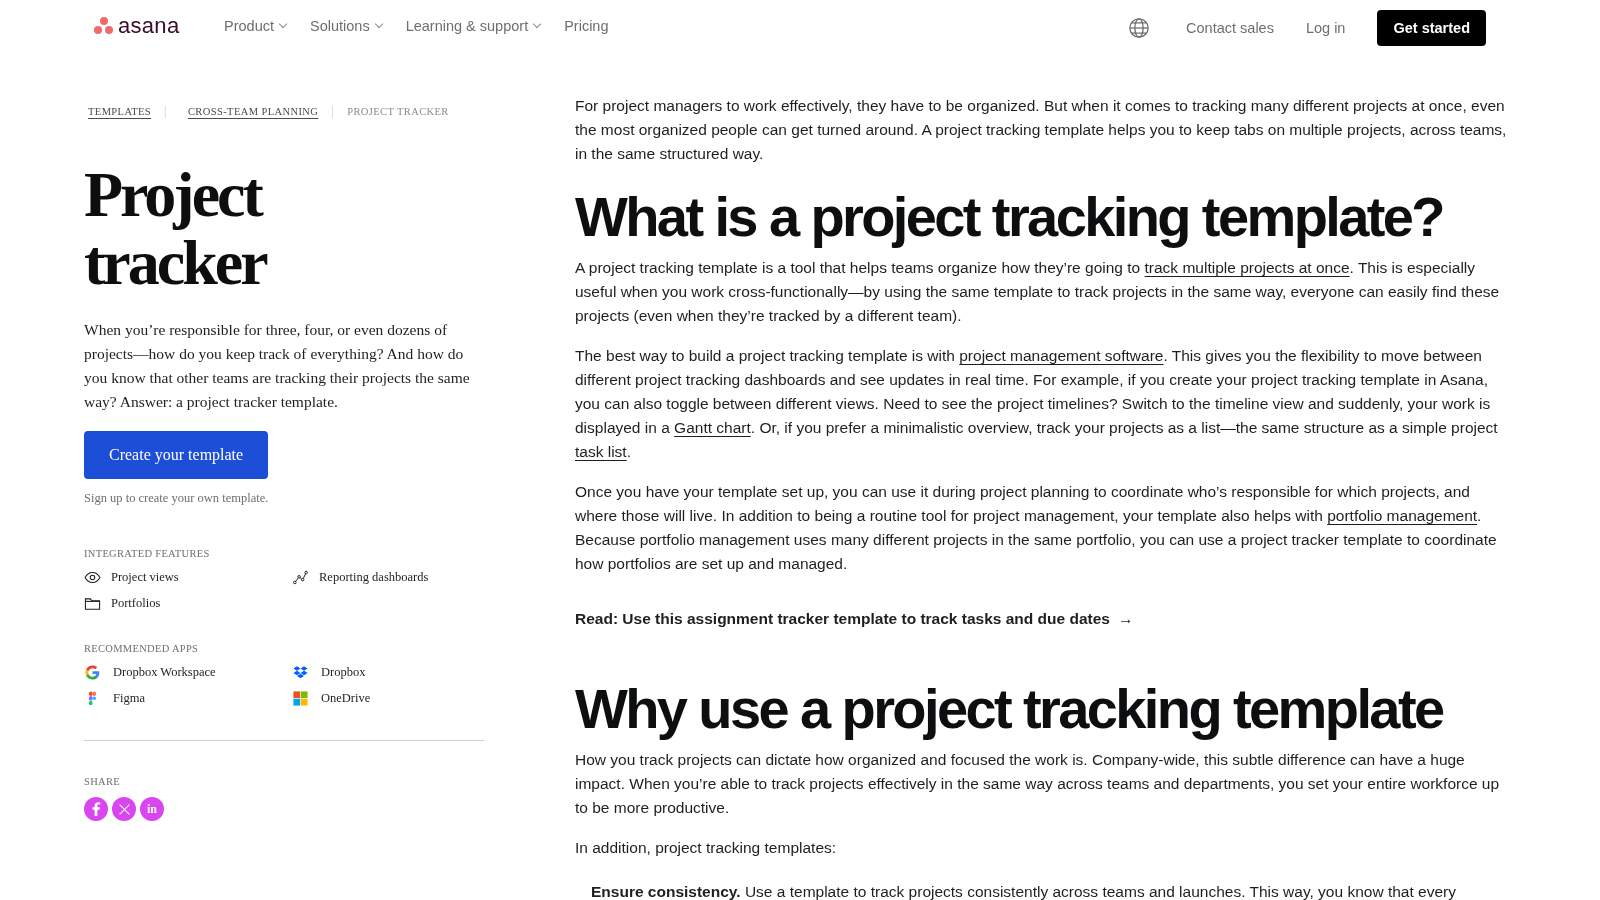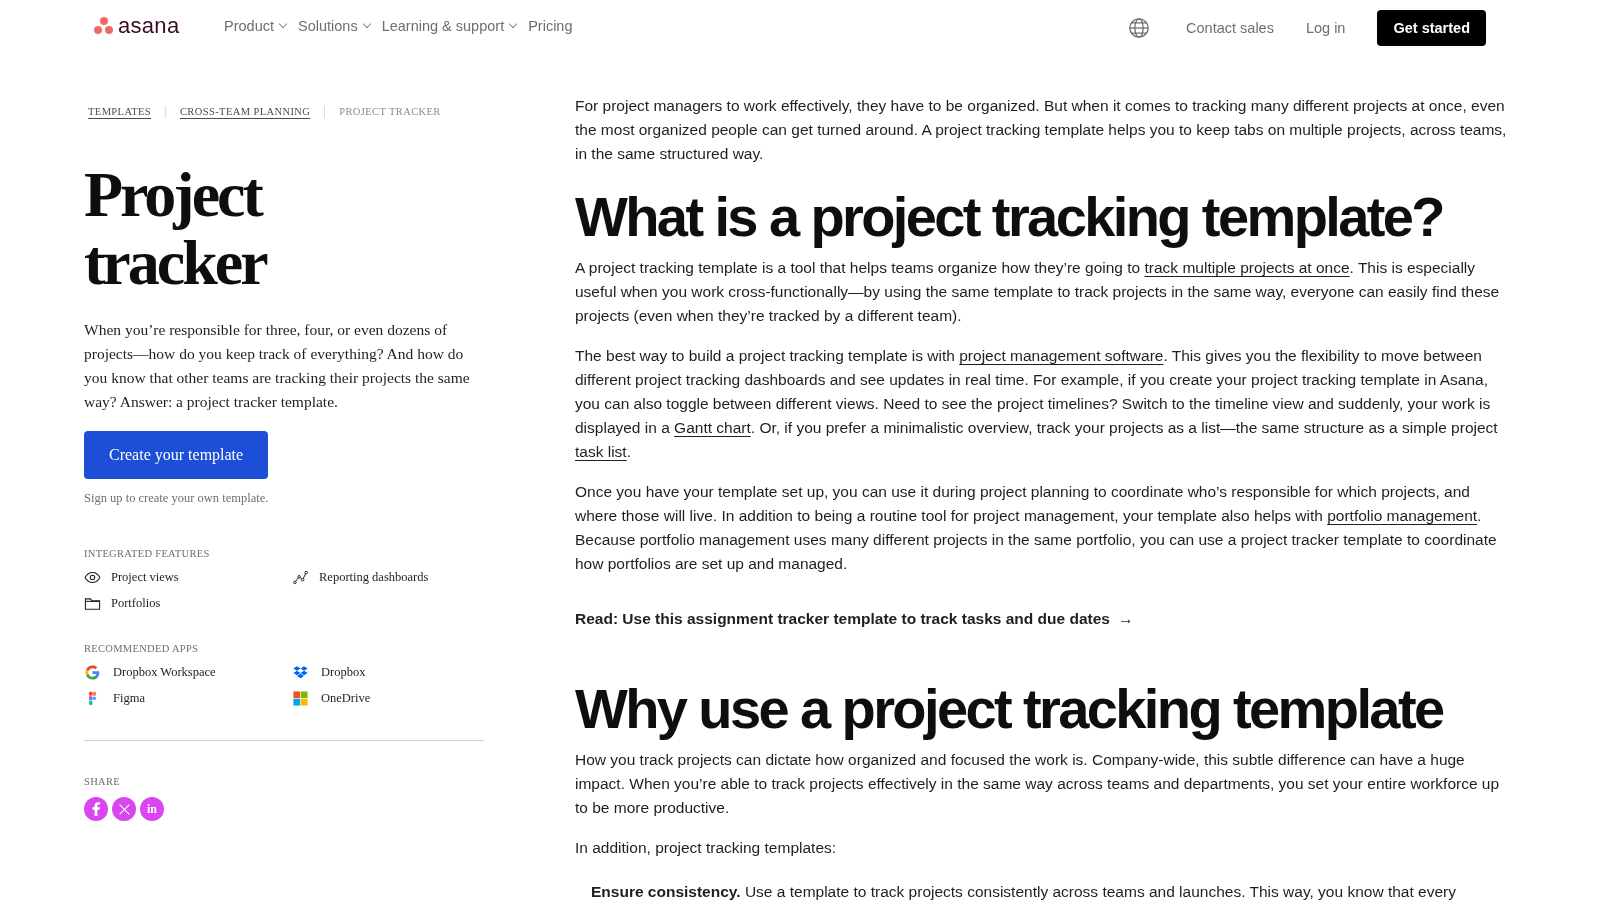--- a/index.html
+++ b/index.html
@@ -9,21 +9,21 @@
     
     .header { position: absolute; top: 0; left: 0; width: 1600px; height: 56px; }
     .logo { position: absolute; left: 94px; top: 17px; display: flex; align-items: center; gap: 4px; text-decoration: none; }
     .logo-dots { position: relative; width: 20px; height: 18px; }
     .logo-dots span { position: absolute; width: 8px; height: 8px; border-radius: 50%; background: #f06a6a; }
     .logo-dots span:nth-child(1) { left: 6px; top: 0; }
     .logo-dots span:nth-child(2) { left: 0; top: 9px; }
     .logo-dots span:nth-child(3) { left: 11px; top: 9px; }
     .logo-text { font-size: 22px; font-weight: 400; color: #3a0b24; letter-spacing: 0.3px; line-height: 18px; }
 
-    .nav { position: absolute; left: 224px; top: 18px; display: flex; gap: 12px; }
+    .nav { position: absolute; left: 224px; top: 18px; display: flex; gap: 24px; }
     .nav-item { font-size: 14.5px; color: #6d6e6f; display: flex; align-items: center; gap: 3px; cursor: pointer; }
     .chev { display: inline-block; width: 6px; height: 6px; border-right: 1.2px solid #8a8b8c; border-bottom: 1.2px solid #8a8b8c; transform: rotate(45deg); margin-top: -4px; margin-left: 3px; }
 
     .header-right { position: absolute; right: 114px; top: 10px; display: flex; align-items: center; gap: 0; }
     .globe { width: 22px; height: 22px; margin-right: 36px; cursor: pointer; }
     .hdr-link { font-size: 14.5px; color: #6d6e6f; margin-right: 32px; cursor: pointer; }
     .btn-get { background: #000000; color: #fff; font-size: 14.5px; font-weight: 700; padding: 0 16px; height: 36px; line-height: 36px; border-radius: 4px; cursor: pointer; border: none; font-family: inherit; }
 
     
     .left { position: absolute; left: 84px; top: 104px; width: 400px; font-family: Liberation Serif, serif; }
@@ -103,21 +103,21 @@
     <span class="hdr-link">Contact sales</span>
     <span class="hdr-link">Log in</span>
     <button class="btn-get">Get started</button>
   </div>
 </div>
 
 <div class="left">
   <div class="breadcrumb">
     <span class="bc-link" style="margin-left:4px">TEMPLATES</span>
     <span class="bc-sep">|</span>
-    <span class="bc-link" style="margin-left:0">CROSS-TEAM PLANNING</span>
+    <span class="bc-link" style="margin-left:8px">CROSS-TEAM PLANNING</span>
     <span class="bc-sep">|</span>
     <span class="bc-current">PROJECT TRACKER</span>
   </div>
 
   <h1 class="page-title">
     <span>Project</span><br>
     <span>tracker</span>
   </h1>
 
   <p class="intro">When you’re responsible for three, four, or even dozens of projects—how do you keep track of everything? And how do you know that other teams are tracking their projects the same way? Answer: a project tracker template.</p>

